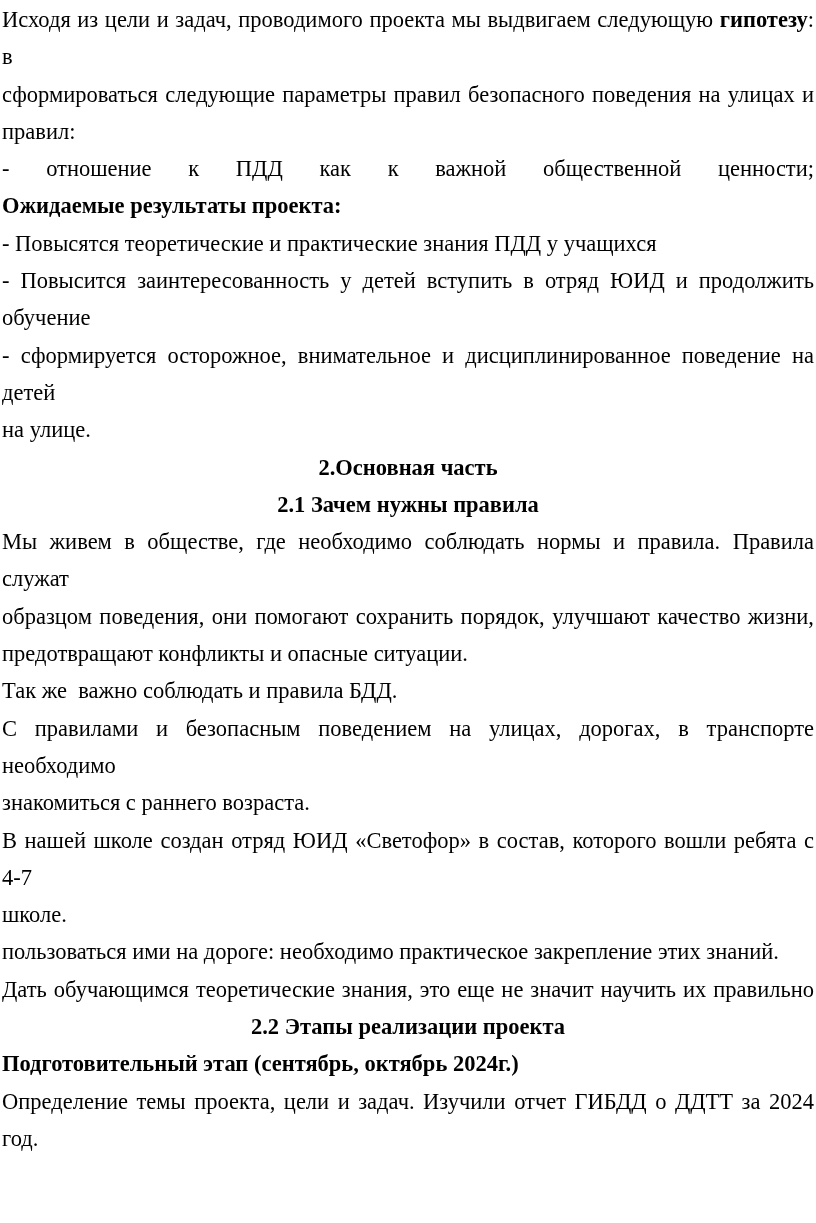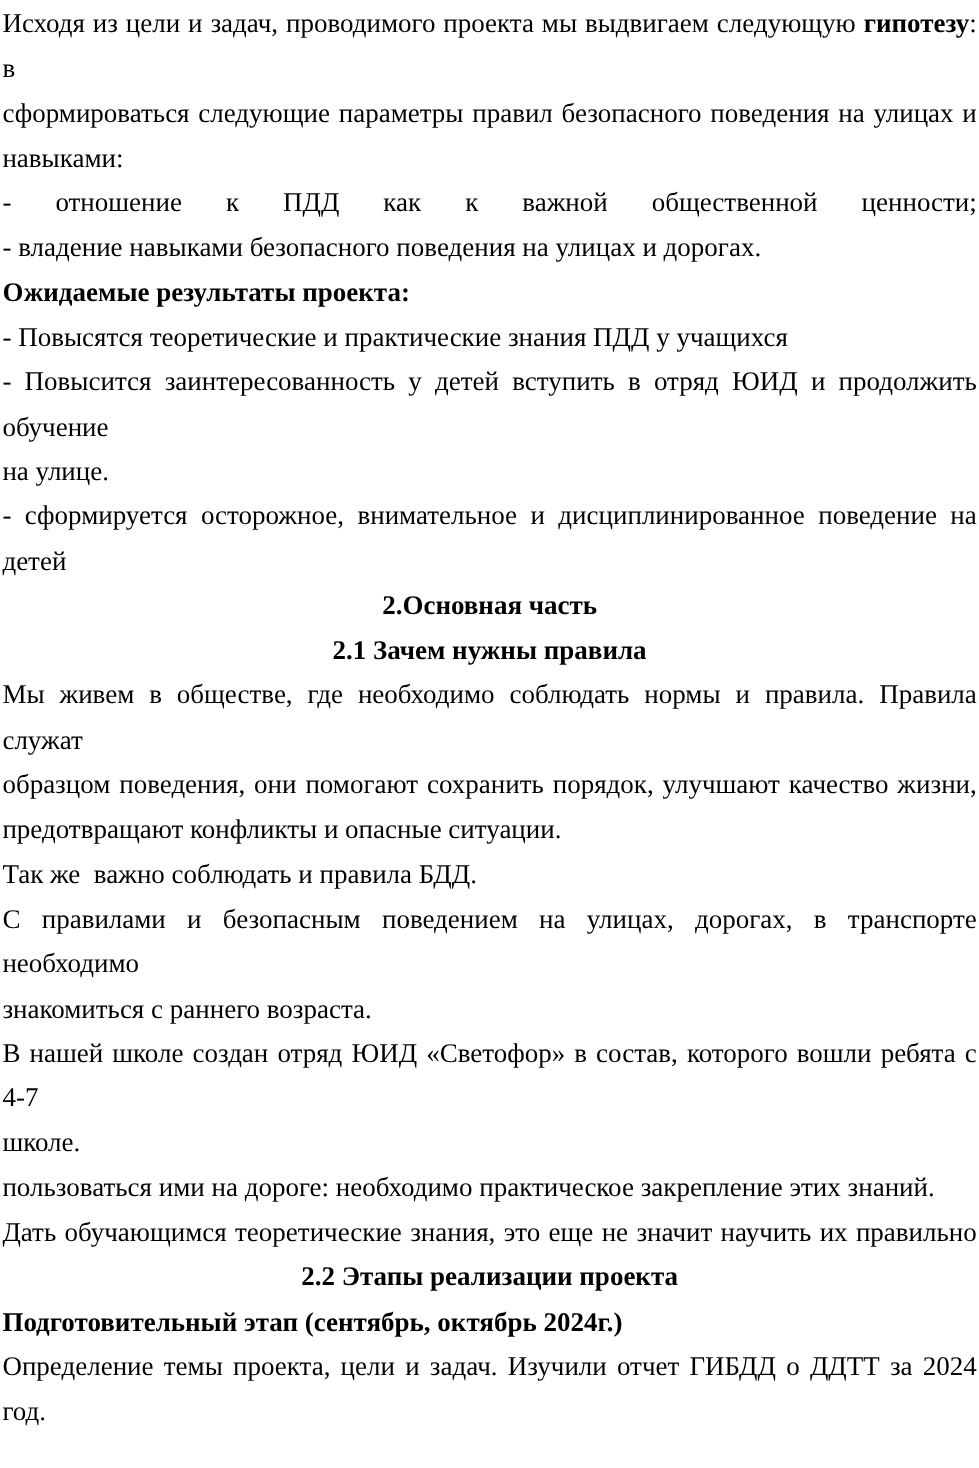--- a/index.html
+++ b/index.html
@@ -42,28 +42,27 @@
     font-weight: bold;
   }
 </style>
 </head>
 <body>
 
 <div class="page">
   <div>
       <div class="line stretch"><span>Исходя из цели и задач, проводимого проекта мы выдвигаем следующую </span><span class="b">гипотезу</span><span>: в</span></div>
       <div class="line stretch"><span>сформироваться следующие параметры правил безопасного поведения на улицах и</span></div>
-      <div class="line left"><span>навыками:</span></div>
+      <div class="line left"><span>правил:</span></div>
       <div class="line stretch"><span>- отношение к ПДД как к важной общественной ценности;</span></div>
-      <div class="line left"><span>- владение навыками безопасного поведения на улицах и дорогах.</span></div>
       <div class="line left"><span class="b">Ожидаемые результаты проекта:</span></div>
       <div class="line left"><span>- Повысятся теоретические и практические знания ПДД у учащихся</span></div>
       <div class="line stretch"><span>- Повысится заинтересованность у детей вступить в отряд ЮИД и продолжить обучение</span></div>
+      <div class="line stretch"><span>- сформируется осторожное, внимательное и дисциплинированное поведение на детей</span></div>
       <div class="line left"><span>на улице.</span></div>
-      <div class="line stretch"><span>- сформируется осторожное, внимательное и дисциплинированное поведение на детей</span></div>
       <div class="line center"><span class="b">2.Основная часть</span></div>
       <div class="line center"><span class="b">2.1 Зачем нужны правила</span></div>
       <div class="line stretch"><span>Мы живем в обществе, где необходимо соблюдать нормы и правила. Правила служат</span></div>
       <div class="line stretch"><span>образцом поведения, они помогают сохранить порядок, улучшают качество жизни,</span></div>
       <div class="line left"><span>предотвращают конфликты и опасные ситуации.</span></div>
       <div class="line left"><span>Так же&nbsp; важно соблюдать и правила БДД.</span></div>
       <div class="line stretch"><span>С правилами и безопасным поведением на улицах, дорогах, в транспорте необходимо</span></div>
       <div class="line left"><span>знакомиться с раннего возраста.</span></div>
       <div class="line stretch"><span>В нашей школе создан отряд ЮИД «Светофор» в состав, которого вошли ребята с 4-7</span></div>
       <div class="line left"><span>школе.</span></div>

